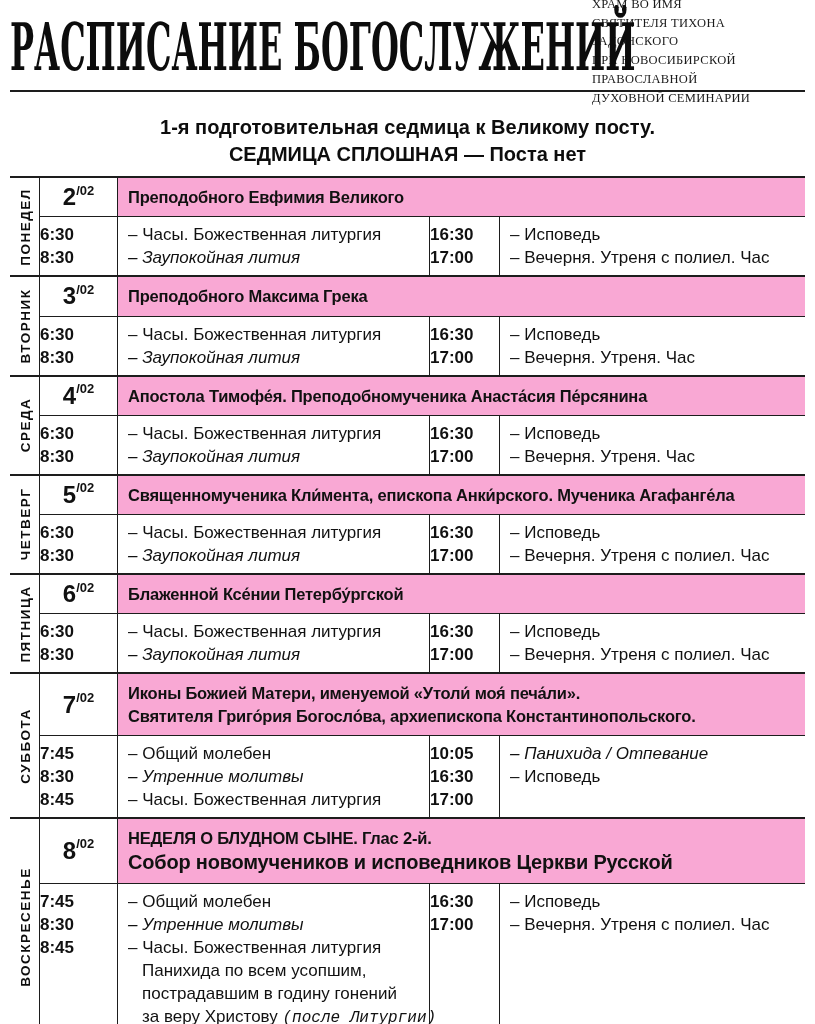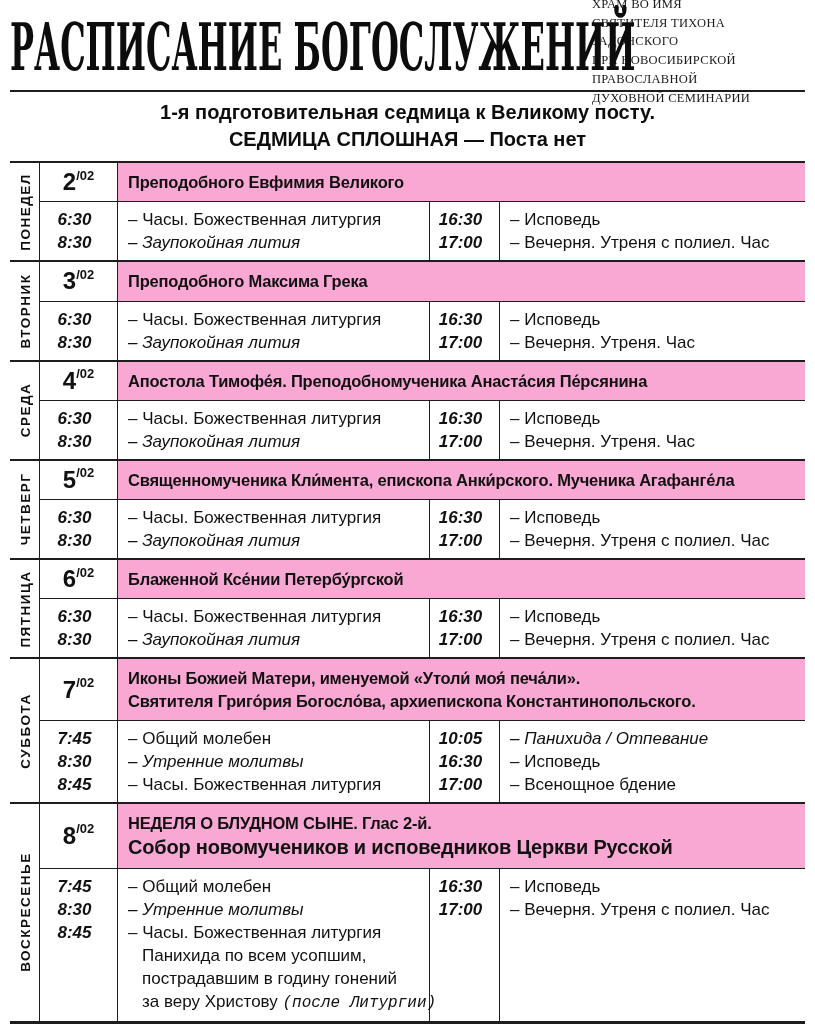--- a/index.html
+++ b/index.html
@@ -20,21 +20,21 @@
     transform:scale(0.80,1.62); transform-origin:left center;
   }
   .church-block {
     margin-top:10px; margin-left:6px;
     font-family:"Liberation Serif", serif; font-size:12.5px; line-height:1.5;
     letter-spacing:0.3px; color:#1a1a1a;
   }
   .header-rule { border:none; border-top:2px solid #1d1d1d; margin:2px 0 0 0; }
 
   
-  .subtitle { text-align:center; font-weight:700; font-size:20px; line-height:1.35; margin:7px 0 8px 0; color:#0d0d0d; }
+  .subtitle { text-align:center; font-weight:700; font-size:20px; line-height:1.35; margin:22px 0 8px 0; color:#0d0d0d; }
 
   
   .schedule { border-bottom:3px solid #1d1d1d; }
   .day-group {
     display:grid;
     grid-template-columns:30px 78px 312px 70px 1fr;
     grid-template-rows:auto auto;
     border-top:2px solid #1d1d1d;
   }
   .day-cell { grid-column:1; grid-row:1 / 3; border-right:1.5px solid #1d1d1d; position:relative; }
@@ -50,21 +50,21 @@
   }
   .date-num { font-weight:700; font-size:24px; }
   .date-month { font-weight:700; font-size:13px; display:inline-block; transform:translateY(-7px); }
   .title-cell {
     grid-column:3 / 6; grid-row:1;
     background:#f9a8d4; border-bottom:1.5px solid #1d1d1d;
     padding:8px 10px; display:flex; flex-direction:column; justify-content:center;
   }
   .title-line { font-weight:700; font-size:16.5px; line-height:1.35; letter-spacing:-0.2px; white-space:nowrap; }
   .title-line .big { font-size:20px; line-height:1.3; }
-  .time-cell { border-right:1.5px solid #1d1d1d; text-align:center; padding:6px 8px 6px 0;font-style:italic; }
+  .time-cell { border-right:1.5px solid #1d1d1d; text-align:left; padding:6px 8px 6px 0; }
   .time-cell.tl { grid-column:2; grid-row:2; }
   .time-cell.tr { grid-column:4; grid-row:2; }
   .svc-cell { padding:6px 6px 6px 10px; }
   .svc-cell.sl { grid-column:3; grid-row:2; border-right:1.5px solid #1d1d1d; }
   .svc-cell.sr { grid-column:5; grid-row:2; }
   .time-line { font-weight:700; font-size:17px; line-height:23px; }
   .svc-line  { font-size:17px; line-height:23px; white-space:nowrap; }
   .svc-extra { font-size:17px; line-height:23px; white-space:nowrap; padding-left:14px; }
   .b { font-weight:400; }
   .i { font-style:italic; }
@@ -264,21 +264,20 @@
           <div class="svc-line"><span>– Часы. </span><span class="b">Божественная литургия</span></div>
         </div>
       <div class="time-cell tr">
           <div class="time-line">10:05</div>
           <div class="time-line">16:30</div>
           <div class="time-line">17:00</div>
         </div>
       <div class="svc-cell sr">
           <div class="svc-line"><span class="i">– Панихида / Отпевание</span></div>
           <div class="svc-line"><span>– Исповедь</span></div>
-          <div class="svc-line"><span>– </span><span class="b">Всенощное бдение</span></div>
         </div>
     </div>
 
     <div class="day-group">
       <div class="day-cell">
         <span class="day-label">ВОСКРЕСЕНЬЕ</span>
       </div>
       <div class="date-cell">
         <span class="date-num">8</span>
           <span class="date-month">/02</span>

